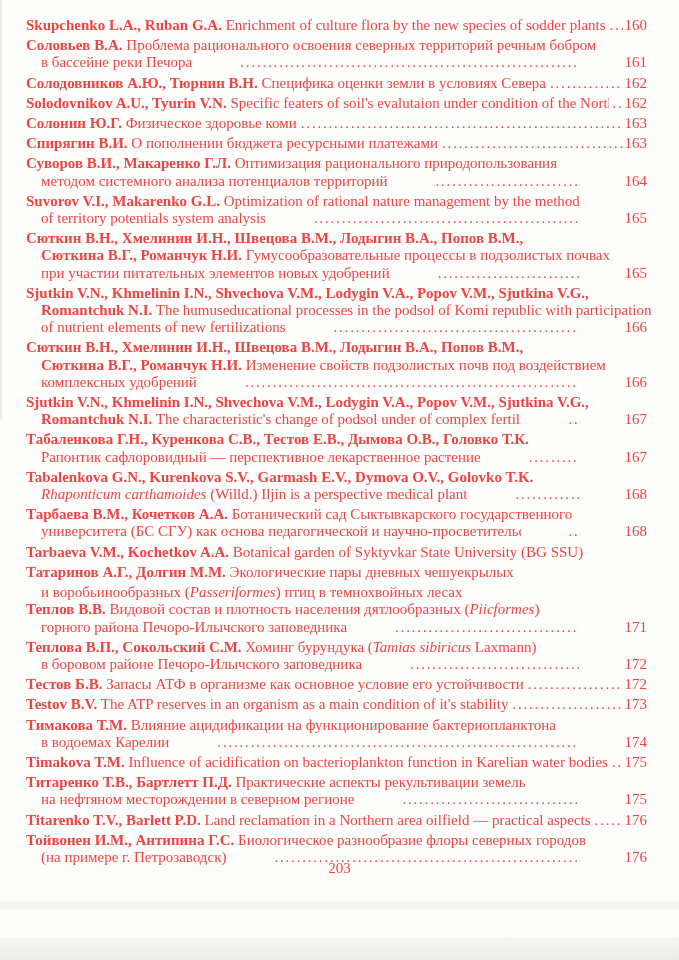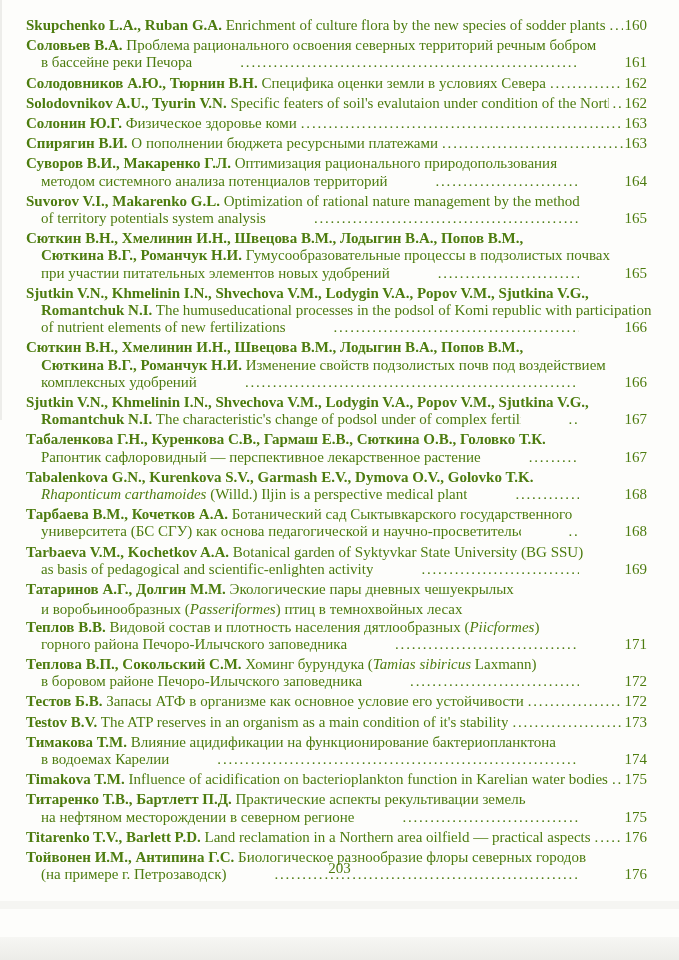--- a/index.html
+++ b/index.html
@@ -6,21 +6,21 @@
     margin: 0;
     padding: 0;
     background: #ffffff;
   }
   .page {
     position: relative;
     width: 679px;
     height: 960px;
     background: #fdfdfb;
     font-family: "Liberation Serif", serif;
-    color: #4d7c0f;
+    color: #ef4444;
     overflow: hidden;
   }
   
   .edge-line {
     position: absolute;
     left: 0;
     top: 0;
     width: 2px;
     height: 420px;
     background: #d9d9d4;
@@ -192,21 +192,21 @@
       </div>
       <div class="entry">
         <div class="line plain"><span class="text"><span class="b">Sjutkin V.N., Khmelinin I.N., Shvechova V.M., Lodygin V.A., Popov V.M., Sjutkina V.G.,</span></span></div>
         <div class="line cont last">
           <span class="text"><span class="b">Romantchuk N.I.</span><span class="r"> The characteristic's change of podsol under of complex fertilizations</span></span>
           <span class="dots"></span>
           <span class="pg">167</span>
         </div>
       </div>
       <div class="entry">
-        <div class="line plain"><span class="text"><span class="b">Табаленкова Г.Н., Куренкова С.В., Гармаш Е.В., Сюткина О.В., Головко Т.К.</span></span></div>
+        <div class="line plain"><span class="text"><span class="b">Табаленкова Г.Н., Куренкова С.В., Тестов Е.В., Дымова О.В., Головко Т.К.</span></span></div>
         <div class="line cont last">
           <span class="text"><span class="r">Рапонтик сафлоровидный — перспективное лекарственное растение</span></span>
           <span class="dots"></span>
           <span class="pg">167</span>
         </div>
       </div>
       <div class="entry">
         <div class="line plain"><span class="text"><span class="b">Tabalenkova G.N., Kurenkova S.V., Garmash E.V., Dymova O.V., Golovko T.K.</span></span></div>
         <div class="line cont last">
           <span class="text"><span class="i">Rhaponticum carthamoides</span><span class="r"> (Willd.) Iljin is a perspective medical plant</span></span>
@@ -217,25 +217,20 @@
       <div class="entry">
         <div class="line plain"><span class="text"><span class="b">Тарбаева В.М., Кочетков А.А.</span><span class="r"> Ботанический сад Сыктывкарского государственного</span></span></div>
         <div class="line cont last">
           <span class="text"><span class="r">университета (БС СГУ) как основа педагогической и научно-просветительской деятельности</span></span>
           <span class="dots"></span>
           <span class="pg">168</span>
         </div>
       </div>
       <div class="entry">
         <div class="line plain"><span class="text"><span class="b">Tarbaeva V.M., Kochetkov A.A.</span><span class="r"> Botanical garden of Syktyvkar State University (BG SSU)</span></span></div>
-        <div class="line cont last">
-          <span class="text"><span class="r">as basis of pedagogical and scientific-enlighten activity</span></span>
-          <span class="dots"></span>
-          <span class="pg">169</span>
-        </div>
       </div>
       <div class="entry">
         <div class="line plain"><span class="text"><span class="b">Татаринов А.Г., Долгин М.М.</span><span class="r"> Экологические пары дневных чешуекрылых</span></span></div>
       </div>
       <div class="entry">
         <div class="line cont plain"><span class="text"><span class="r">и воробьинообразных (</span><span class="i">Passeriformes</span><span class="r">) птиц в темнохвойных лесах</span></span></div>
         <div class="line plain"><span class="text"><span class="b">Теплов В.В.</span><span class="r"> Видовой состав и плотность населения дятлообразных (</span><span class="i">Piicformes</span><span class="r">)</span></span></div>
         <div class="line cont last">
           <span class="text"><span class="r">горного района Печоро-Илычского заповедника</span></span>
           <span class="dots"></span>

